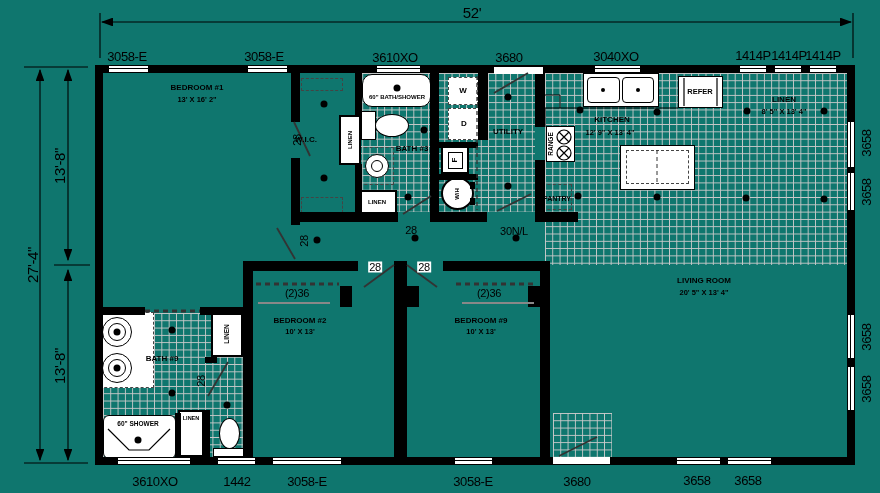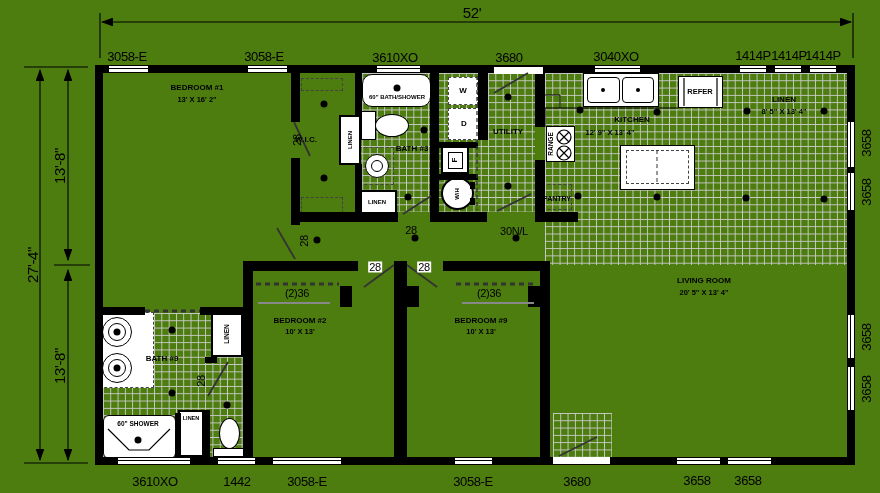--- a/index.html
+++ b/index.html
@@ -1,16 +1,16 @@
 <!DOCTYPE html>
 <html><head>
 <meta charset="utf-8">
 <style>
   html,body{margin:0;padding:0;background:#fff}
-  #plan{position:relative;width:880px;height:493px;background:#4d7c0f;font-family:"Liberation Sans",sans-serif;color:#000;overflow:hidden}
+  #plan{position:relative;width:880px;height:493px;background:#0f766e;font-family:"Liberation Sans",sans-serif;color:#000;overflow:hidden}
   .wall{position:absolute;background:#000}
   .tile{position:absolute;background-image:linear-gradient(#c9c9c9 1px,transparent 1px),linear-gradient(90deg,#c9c9c9 1px,transparent 1px);background-size:7.3px 7.3px}
   .gap{position:absolute;background:#fff}
   .win-h{position:absolute;height:8px;background:linear-gradient(180deg,#000 0,#000 1px,#fff 1px,#fff 3px,#000 3px,#000 4px,#fff 4px,#fff 7px,#000 7px,#000 8px)}
   .win-v{position:absolute;width:8px;background:linear-gradient(90deg,#000 0,#000 1px,#fff 1px,#fff 3px,#000 3px,#000 4px,#fff 4px,#fff 7px,#000 7px,#000 8px)}
   .lbl{position:absolute;transform:translate(-50%,-50%);font-size:13px;line-height:1;letter-spacing:-.4px;white-space:nowrap}
   .lbl.rot{transform:translate(-50%,-50%) rotate(-90deg)}
   .dim{font-size:15px}
   .rname{font-size:8px;font-weight:bold;letter-spacing:0}
   .rdim{font-size:7.5px;font-weight:bold;letter-spacing:0}
@@ -236,21 +236,21 @@
   <span class="lbl rot" style="left:866px;top:389px">3658</span>
 
   <span class="lbl rname" style="left:197px;top:88px">BEDROOM #1</span>
   <span class="lbl rdim" style="left:197px;top:100px">13' X 16' 2"</span>
   <span class="lbl rname" style="left:300px;top:321px">BEDROOM #2</span>
   <span class="lbl rdim" style="left:300px;top:332px">10' X 13'</span>
   <span class="lbl rname" style="left:481px;top:321px">BEDROOM #9</span>
   <span class="lbl rdim" style="left:481px;top:332px">10' X 13'</span>
   <span class="lbl rname" style="left:704px;top:281px">LIVING ROOM</span>
   <span class="lbl rdim" style="left:704px;top:293px">20' 5" X 13' 4"</span>
-  <span class="lbl rname" style="left:632px;top:120px">KITCHEN</span>
+  <span class="lbl rname" style="left:612px;top:120px">KITCHEN</span>
   <span class="lbl rdim" style="left:610px;top:133px">12' 9" X 13' 4"</span>
   <span class="lbl rname" style="left:784px;top:100px">LINEN</span>
   <span class="lbl rdim" style="left:784px;top:112px">8' 5" X 13' 4"</span>
   <span class="lbl rname" style="left:162px;top:359px">BATH #9</span>
   <span class="lbl rname" style="left:412px;top:149px">BATH #3</span>
   <span class="lbl rname" style="left:508px;top:132px">UTILITY</span>
   <span class="lbl rname" style="left:306px;top:140px">W.I.C.</span>
   <span class="lbl rname" style="left:557px;top:198px;font-size:7px">PANTRY</span>
 
   <span class="lbl fix" style="left:397px;top:97px;font-size:6px">60" BATH/SHOWER</span>

